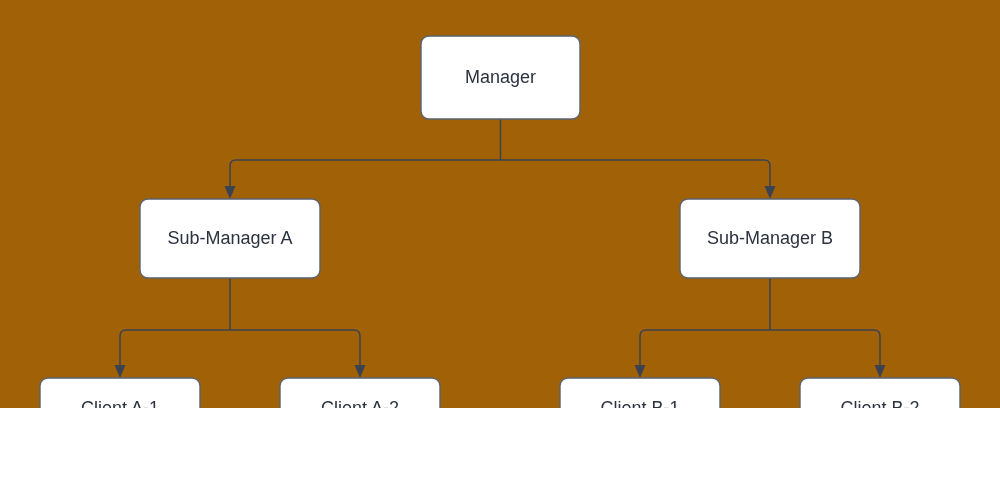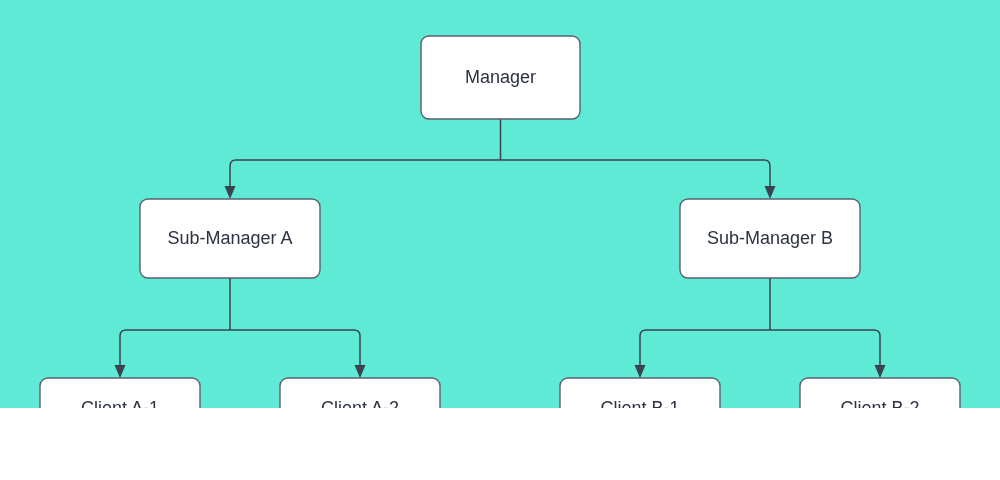--- a/index.html
+++ b/index.html
@@ -4,21 +4,21 @@
 <style>
   html, body {
     margin: 0;
     padding: 0;
     background: #ffffff;
   }
   #diagram-root {
     position: relative;
     width: 1000px;
     height: 408px;
-    background: #5eead4;
+    background: #a16207;
     overflow: hidden;
     font-family: "Liberation Sans", sans-serif;
   }
   #org-chart-svg {
     display: block;
     width: 1000px;
     height: 480px;
   }
   .node-box {
     fill: #ffffff;

